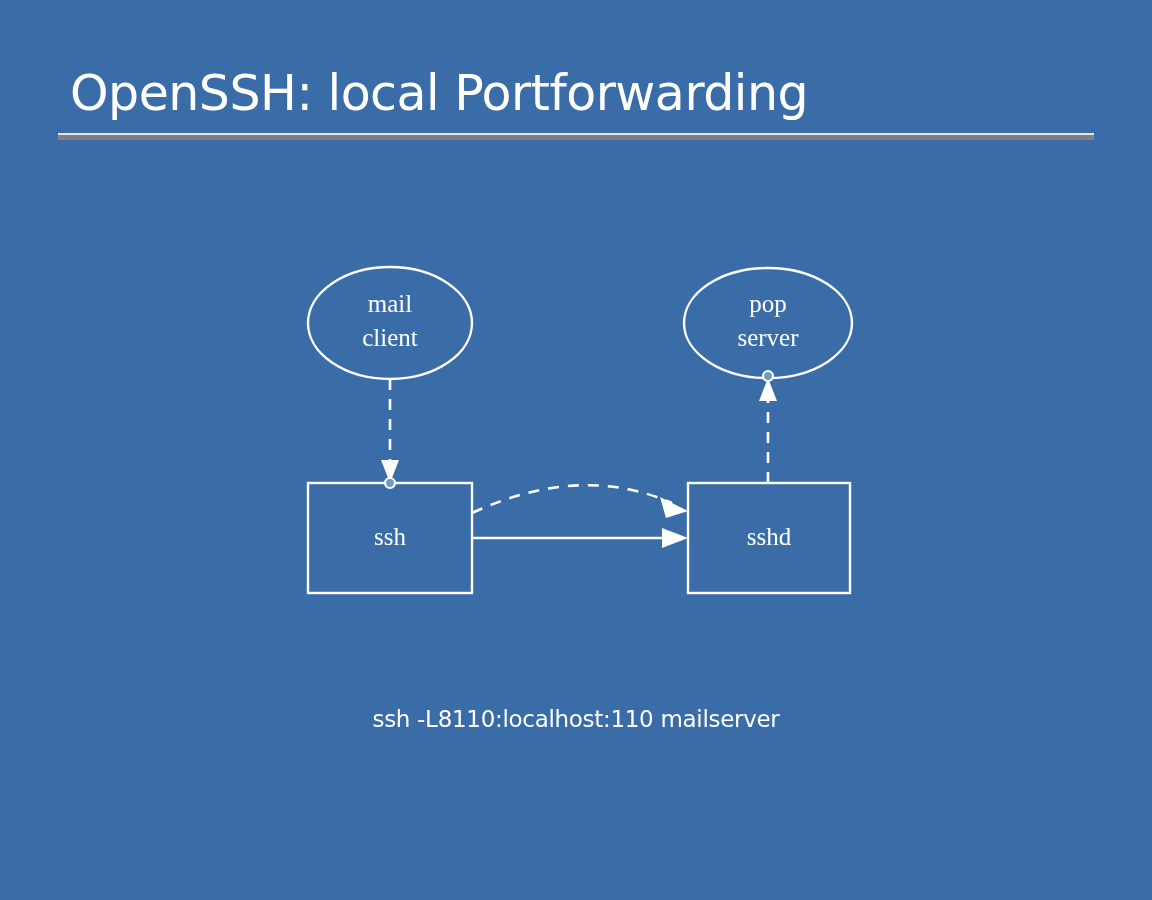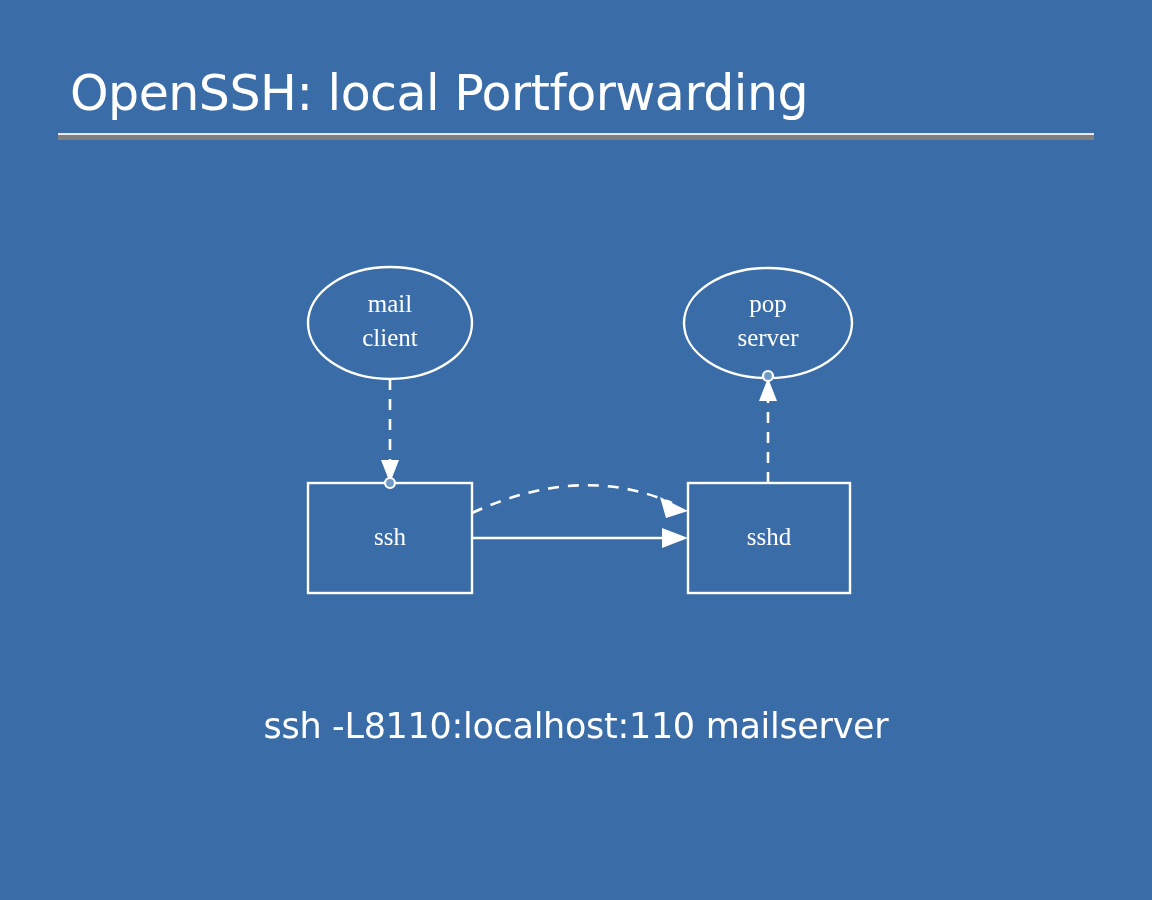--- a/index.html
+++ b/index.html
@@ -114,21 +114,21 @@
 
   
   #caption {
     position: absolute;
     left: 0;
     top: 706px;
     width: 1152px;
     text-align: center;
     color: #ffffff;
     font-family: "DejaVu Sans", sans-serif;
-    font-size: 35px;
+    font-size: 23px;
     font-weight: 400;
     letter-spacing: -0.3px;
     white-space: nowrap;
   }
 </style>
 </head>
 <body>
 
 <div id="slide">
 

